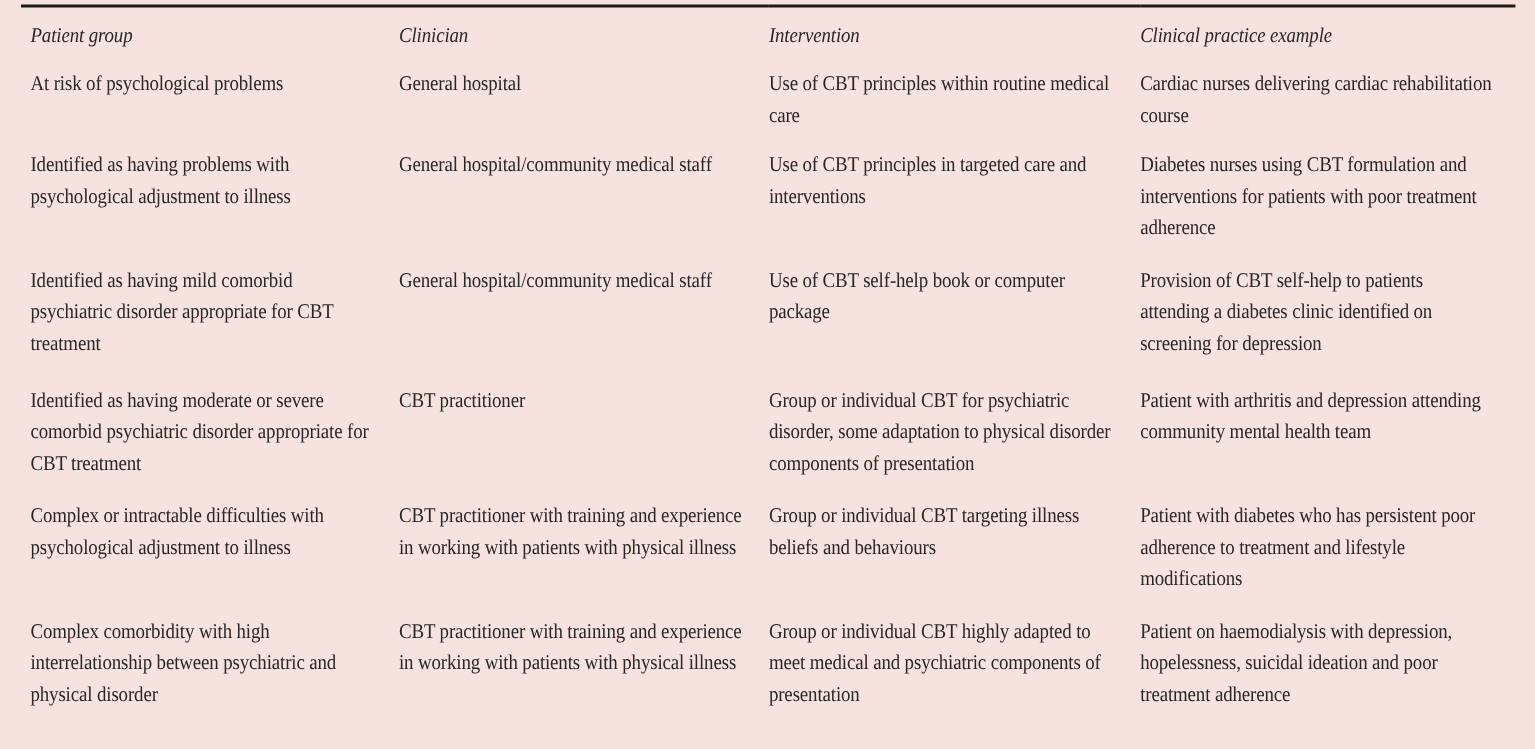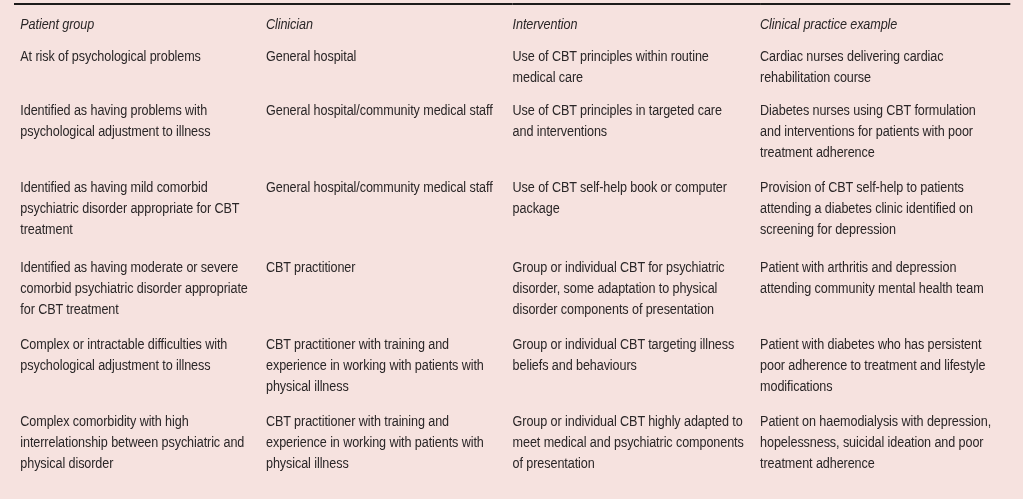--- a/index.html
+++ b/index.html
@@ -15,20 +15,21 @@
     width: 1023px;
     height: 499px;
     overflow: hidden;
     background: var(--bg, #f6e2df);
     color: var(--text, #2a2627);
     font-family: "Liberation Sans", sans-serif;
   }
   .table-wrap {
     margin: 3px 13px 0 14px;
     width: 996px;
+    font-family: Liberation Serif, serif;
   }
   
   .scaler {
     width: 1107px;
     transform: scaleX(0.9);
     transform-origin: 0 0;
   }
   table {
     width: 100%;
     border-collapse: collapse;

